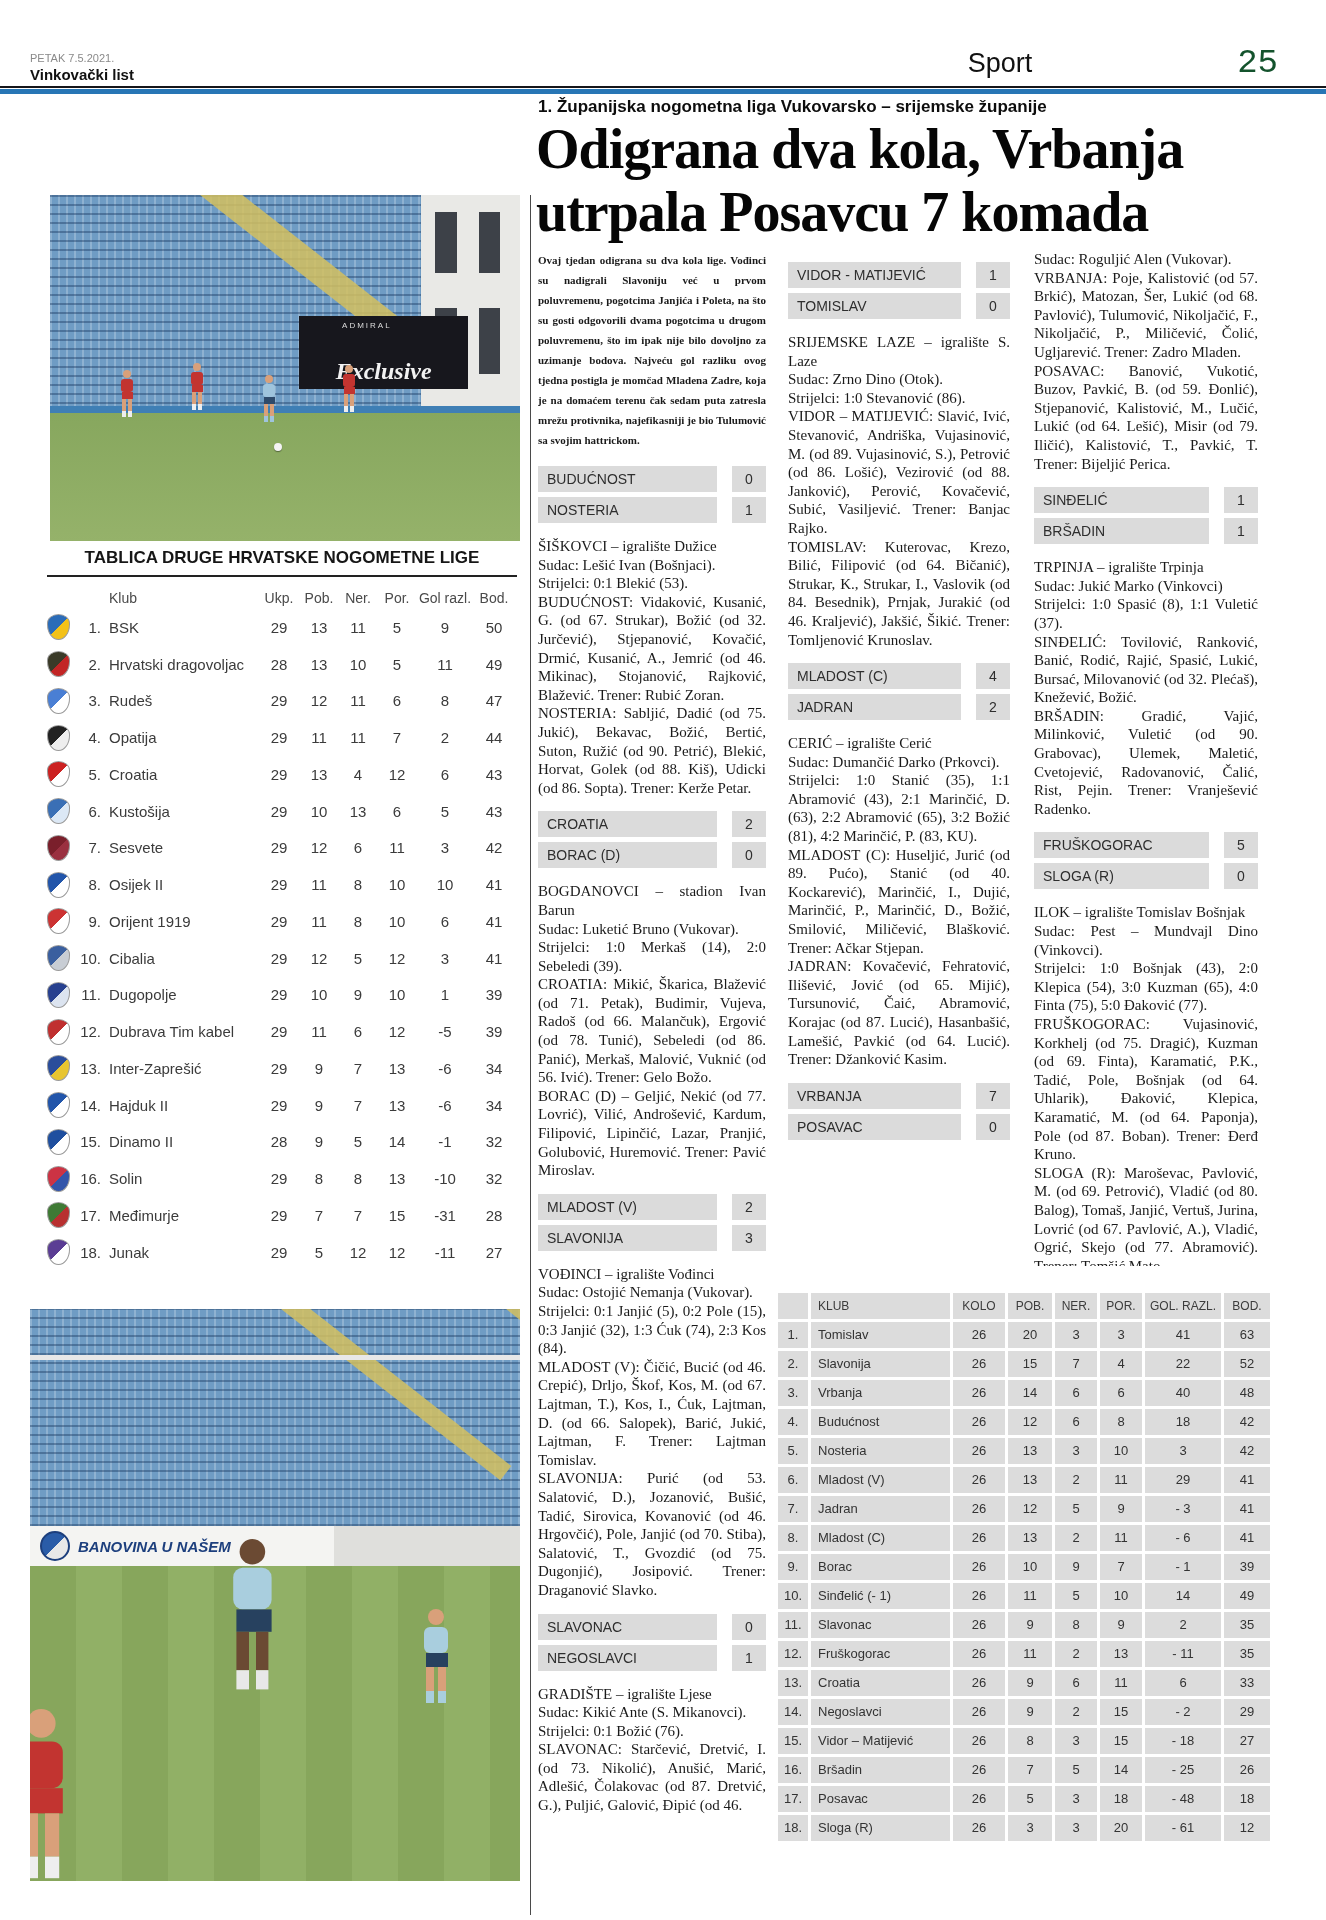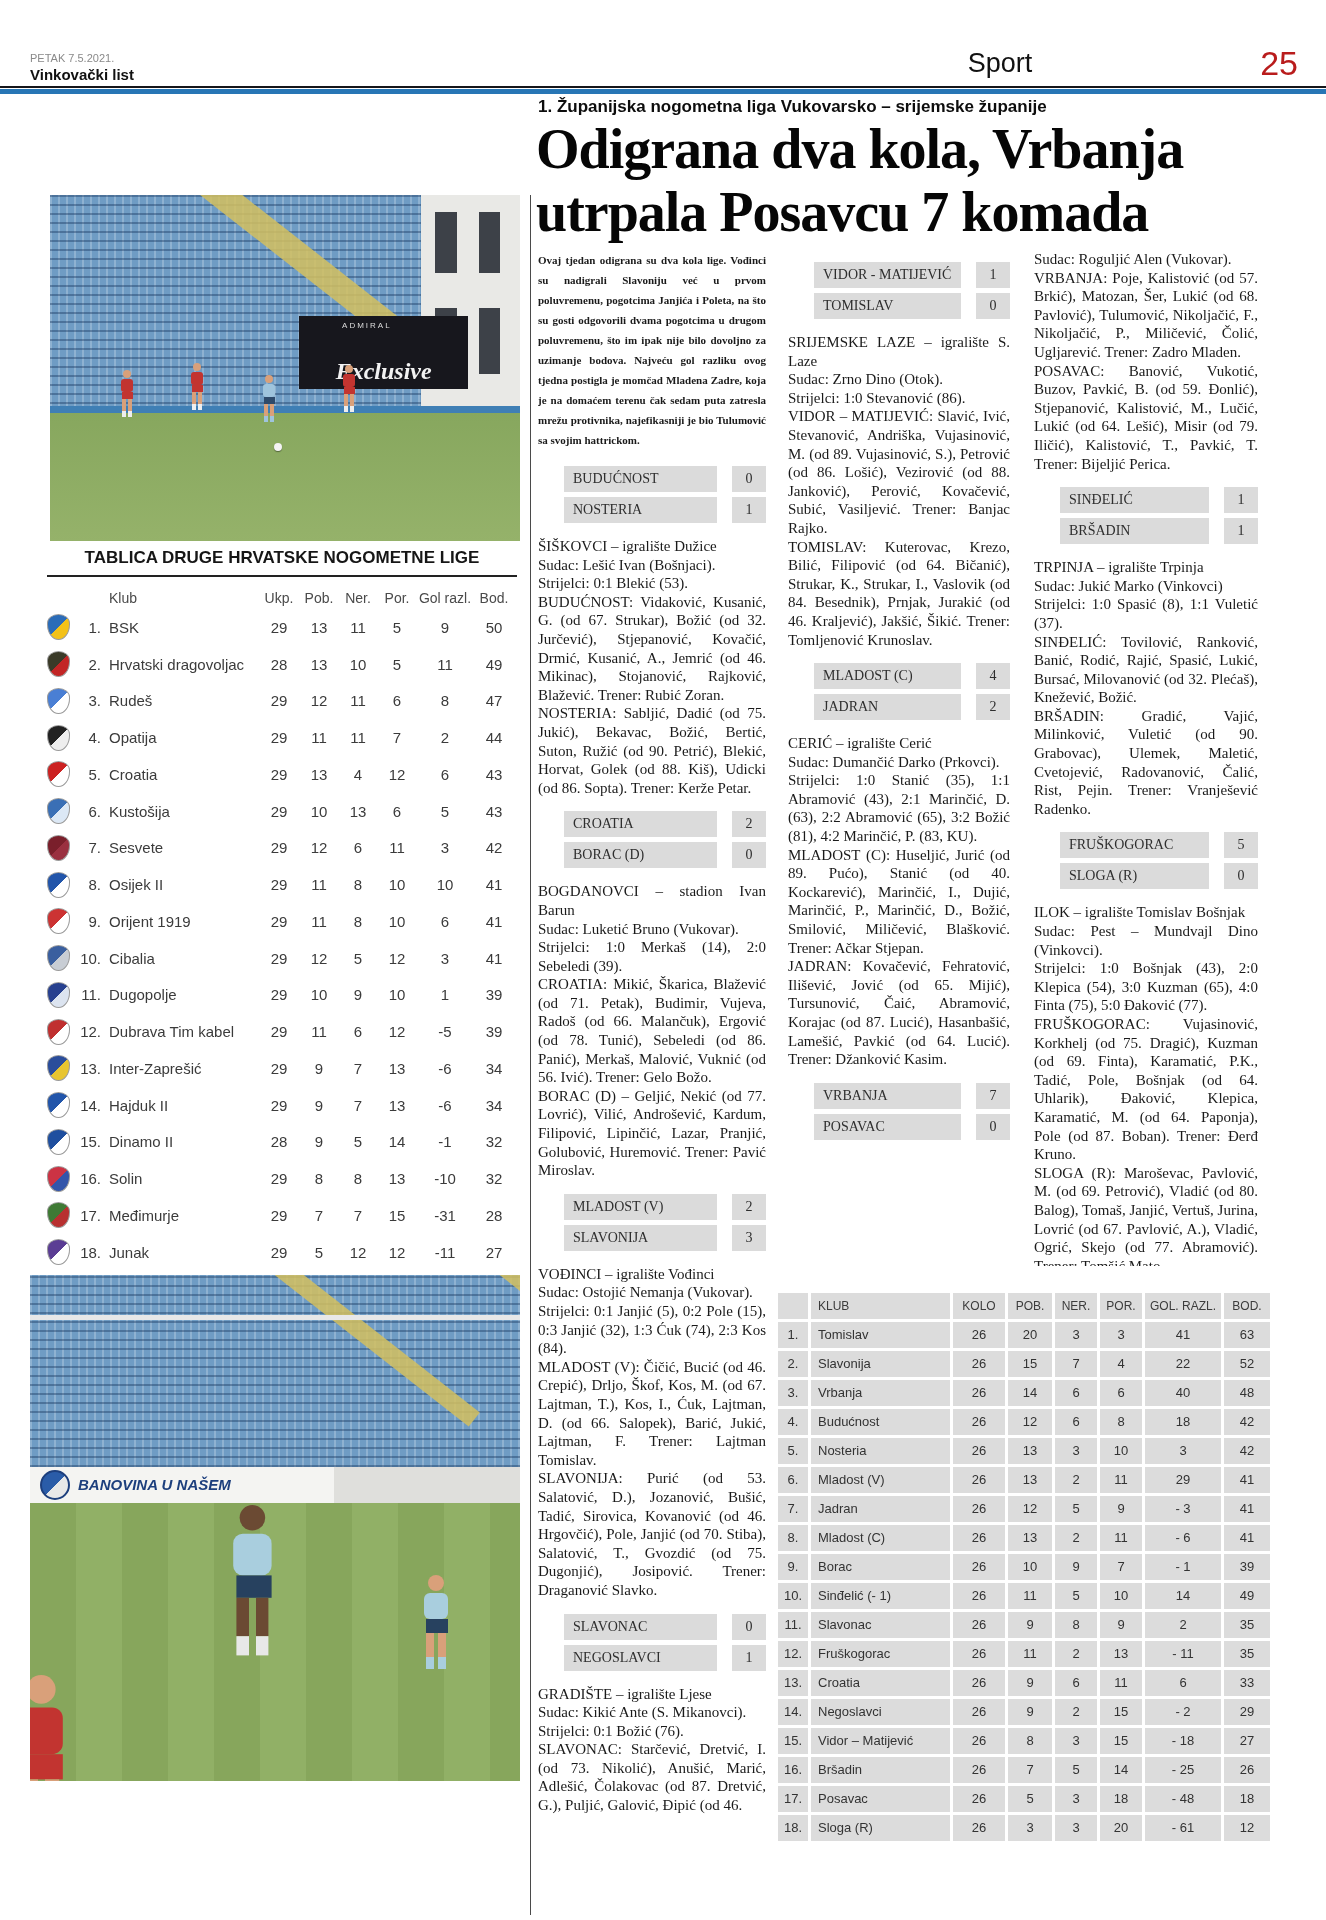--- a/index.html
+++ b/index.html
@@ -5,42 +5,42 @@
   html,body{margin:0;padding:0;background:#fff;}
   .page{position:relative;width:1326px;height:1920px;background:#fff;overflow:hidden;
         font-family:"Liberation Serif",serif;color:#1a1a1a;border-radius:13px;}
   
   .hdr-date{position:absolute;left:30px;top:52px;font-family:"Liberation Sans",sans-serif;
             font-size:11px;color:#8a8a8a;}
   .hdr-masthead{position:absolute;left:30px;top:66px;font-family:"Liberation Sans",sans-serif;
             font-size:15px;font-weight:bold;color:#111;}
   .hdr-section{position:absolute;left:920px;top:48px;width:160px;text-align:center;
             font-family:"Liberation Sans",sans-serif;font-size:27px;color:#111;}
-  .hdr-page{position:absolute;right:28px;top:44px;font-family:Liberation Sans, sans-serif;
-            font-size:34px;color:#b91c1c;}
+  .hdr-page{position:absolute;right:48px;top:44px;font-family:Liberation Mono, monospace;
+            font-size:34px;color:#14532d;}
   .hdr-rule{position:absolute;left:0;top:86px;width:1326px;height:2px;background:#15151a;}
   .hdr-blue{position:absolute;left:0;top:89px;width:1326px;height:5px;background:#2776b5;}
   
   .kicker{position:absolute;left:538px;top:97px;width:740px;
           font-family:"Liberation Sans",sans-serif;font-size:17px;font-weight:bold;color:#0d0d0d;}
   .headline{position:absolute;left:536px;top:118px;width:760px;margin:0;
             font-family:"Liberation Serif",serif;font-weight:bold;font-size:56px;
             line-height:63px;letter-spacing:-1px;color:#060606;}
   
   .vdivider{position:absolute;left:530px;top:195px;width:1px;height:1720px;background:#4a4a4a;}
   
   .col{position:absolute;top:250px;overflow:hidden;}
   .col0{left:538px;width:228px;height:1665px;}
   .col1{left:788px;width:222px;height:1042px;}
   .col2{left:1034px;width:224px;height:1016px;}
   .lead{font-weight:bold;font-size:11px;line-height:20px;text-align:justify;margin:0 0 16px 0;}
   .report{margin:0 0 14px 0;}
   .report p{margin:0;font-size:15px;line-height:18.6px;text-align:justify;}
   .scorebox{margin:12px 0 14px 0;}
-  .scorerow{display:flex;gap:15px;margin-bottom:5px;font-family:Liberation Serif, serif;margin-left:26px;}
+  .scorerow{display:flex;gap:15px;margin-bottom:5px;font-family:Liberation Sans, sans-serif;}
   .slabel{flex:1;background:#dbdbdb;height:26px;line-height:26px;padding-left:9px;
           font-size:14px;color:#2e2e2e;}
   .sval{width:34px;background:#dbdbdb;height:26px;line-height:26px;text-align:center;
           font-size:14px;color:#2e2e2e;}
   
   .table1{position:absolute;left:47px;top:548px;width:470px;font-family:"Liberation Sans",sans-serif;}
   .t1title{text-align:center;font-size:17px;font-weight:bold;color:#161616;margin:0;}
   .t1rule{border-top:2.5px solid #222;margin-top:7px;}
   .t1head,.t1row{display:grid;grid-template-columns:26px 36px 150px 40px 40px 38px 40px 56px 42px;
           align-items:center;}
@@ -55,21 +55,21 @@
   .table2{position:absolute;left:778px;top:1293px;width:492px;font-family:"Liberation Sans",sans-serif;}
   .t2row{display:grid;grid-template-columns:30px 139px 52px 44px 42px 42px 76px 46px;
          gap:3px;margin-bottom:3px;}
   .t2row span{background:#dcdcdc;height:26px;line-height:26px;font-size:13px;color:#333;
          text-align:center;overflow:hidden;}
   .t2row .t2name{text-align:left;padding-left:7px;}
   .t2row.t2head span{font-size:12px;color:#3c3c3c;}
   
   .photo{position:absolute;overflow:hidden;background:#7ba3c7;}
   .photo1{left:50px;top:195px;width:470px;height:346px;}
-  .photo2{left:30px;top:1275px;width:490px;height:506px;}
+  .photo2{left:30px;top:1309px;width:490px;height:572px;}
   .stands{position:absolute;left:0;top:0;right:0;background-color:#6f9cc4;
      background-image:repeating-linear-gradient(0deg,rgba(16,45,86,.38) 0 2px,transparent 2px 9px),
        repeating-linear-gradient(90deg,rgba(255,255,255,.22) 0 2px,transparent 2px 8px);}
   .ystripe{position:absolute;width:26px;height:160%;background:#d3bf5f;opacity:.85;
      transform:rotate(-52deg);transform-origin:top left;}
   .building{position:absolute;background:#e9e9e6;}
   .window{position:absolute;background:#3d4148;}
   .banner-dark{position:absolute;background:#17171d;color:#f2f2f2;
      font-family:"Liberation Serif",serif;}
   .banner-dark .adm{font-size:8px;letter-spacing:2px;text-align:left;margin-top:5px;

